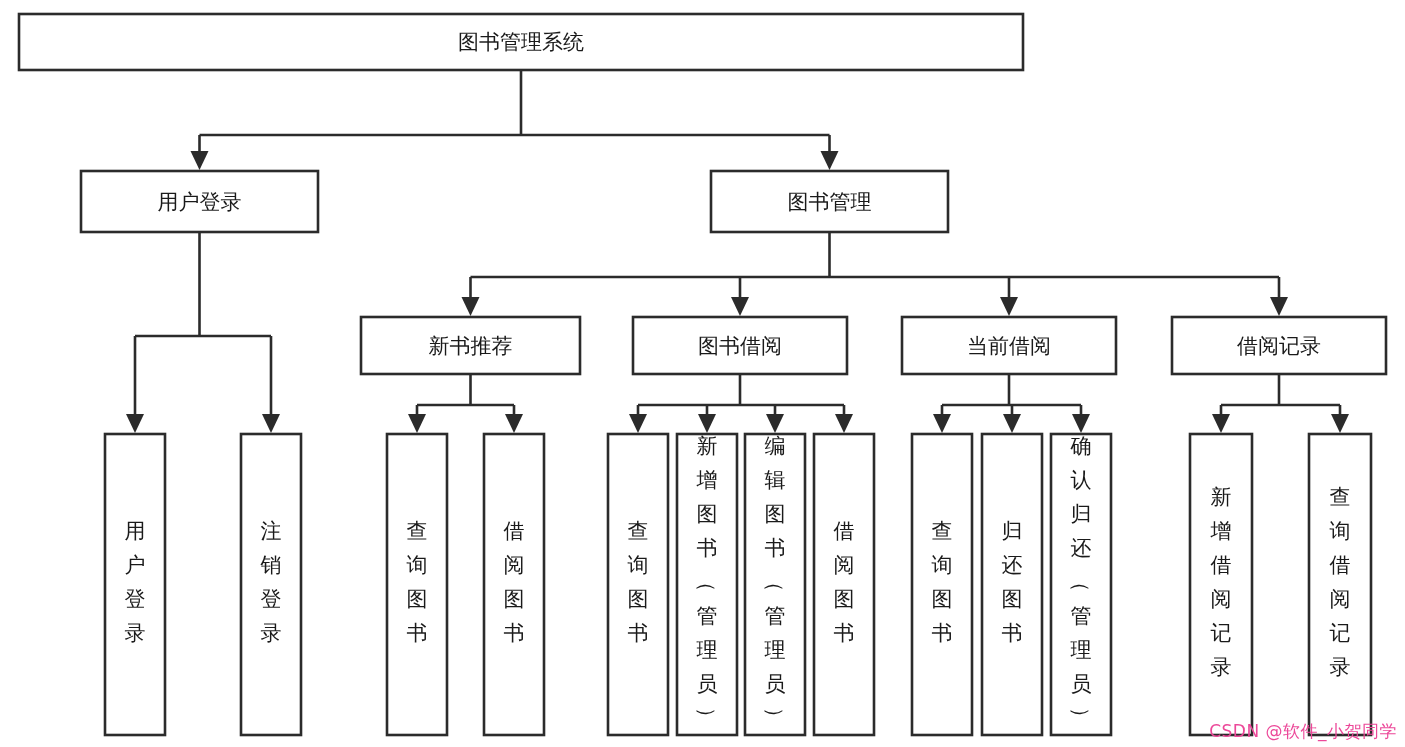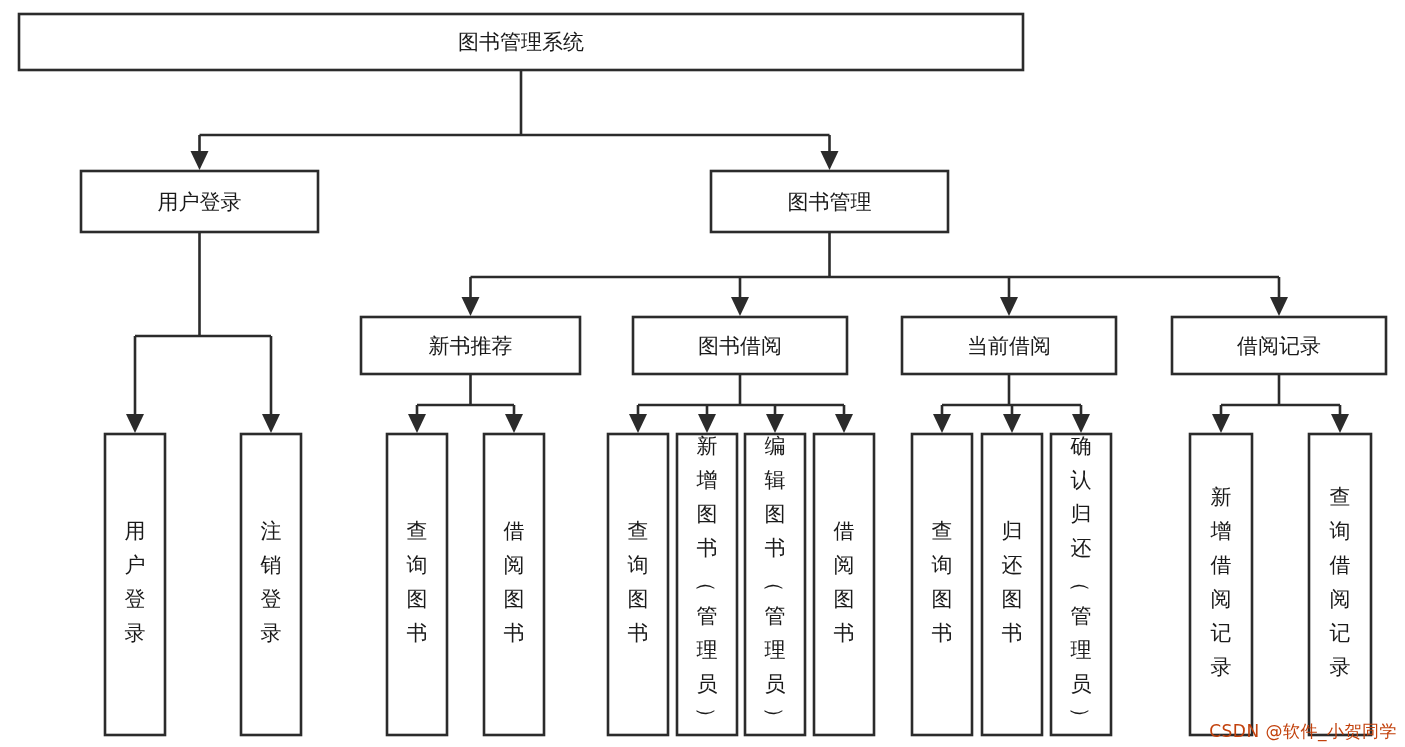--- a/index.html
+++ b/index.html
@@ -56,21 +56,21 @@
     font-family: "DejaVu Sans", "Liberation Sans", sans-serif;
     font-size: 21px;
     text-anchor: middle;
   }
   .watermark-text {
     position: absolute;
     right: 8px;
     bottom: 4px;
     font-family: "DejaVu Sans", "Liberation Sans", sans-serif;
     font-size: 17px;
-    color: #c2410c;
+    color: #ec4899;
     letter-spacing: 0.5px;
     white-space: nowrap;
     pointer-events: none;
   }
 </style>
 </head>
 <body>
 
 <div id="diagram-root">
   <svg class="diagram-canvas" id="diagram-canvas" viewBox="0 0 1405 747" xmlns="http://www.w3.org/2000/svg">

